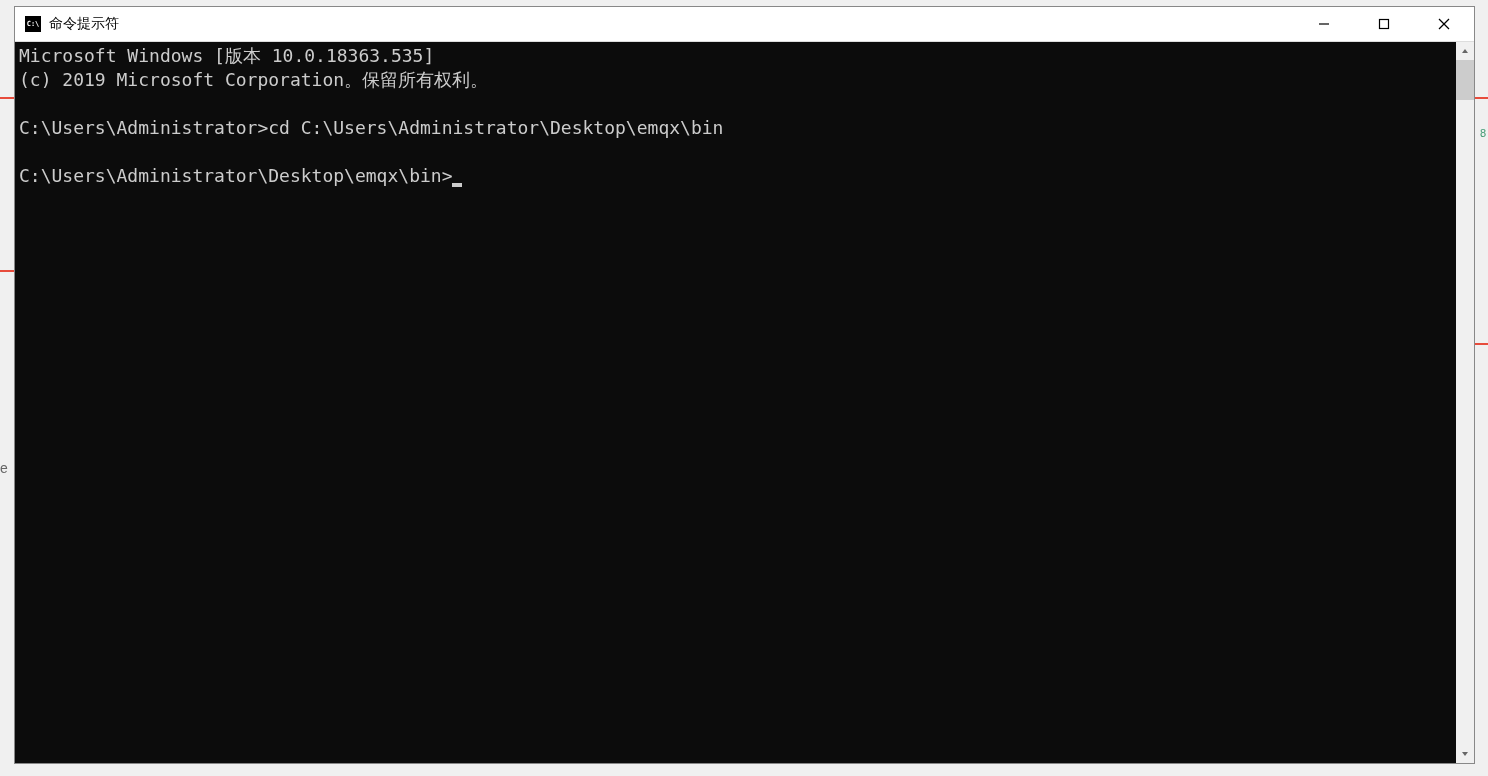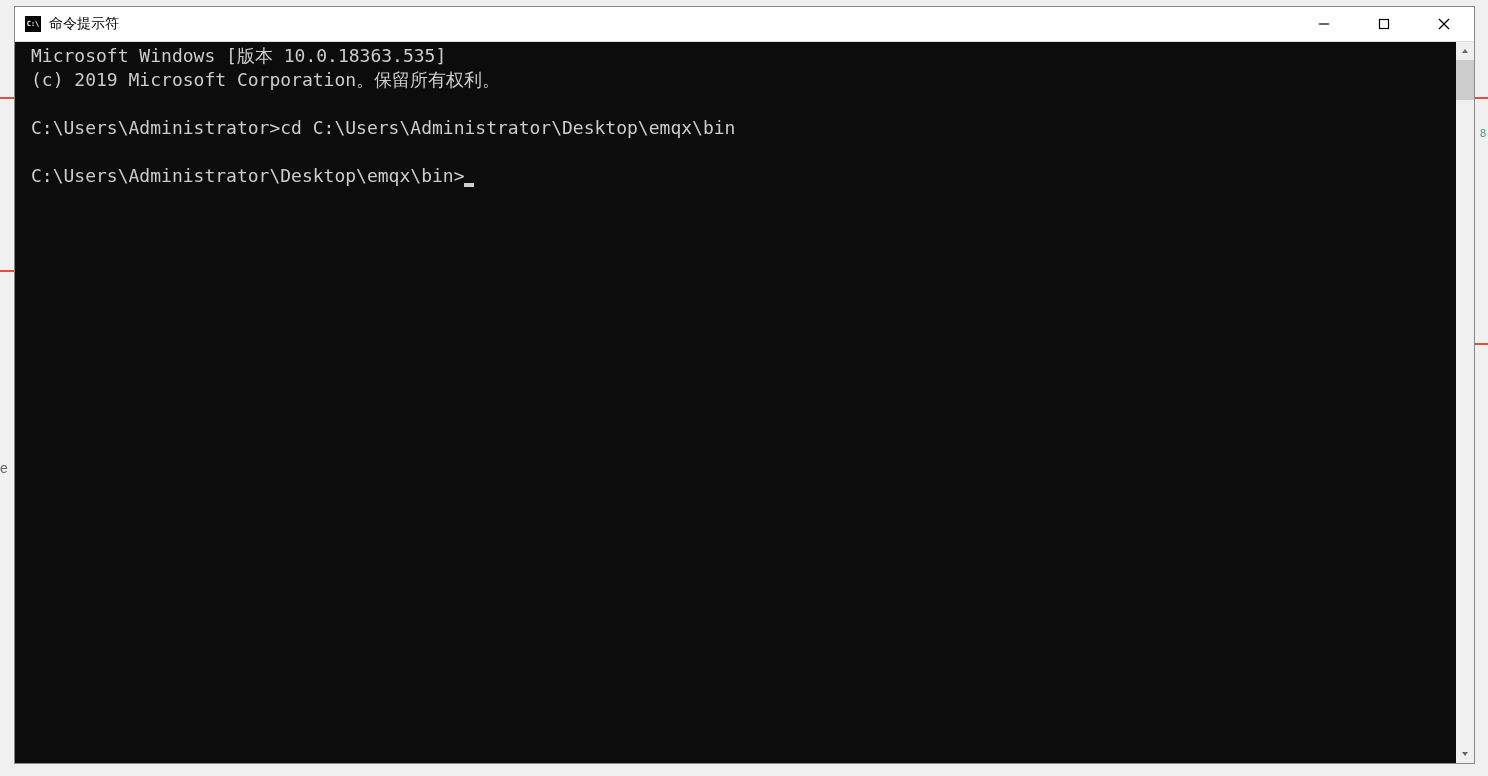--- a/index.html
+++ b/index.html
@@ -126,21 +126,21 @@
     }
     .terminal-wrapper {
       flex: 1;
       display: flex;
       background: #0c0c0c;
       position: relative;
     }
     .terminal {
       flex: 1;
       background: #0c0c0c;
-      padding: 2px 16px;
+      padding: 2px 4px;
       font-family: 'SimSun', 'NSimSun', 'Consolas', monospace;
       font-size: 18px;
       line-height: 24px;
       color: #cccccc;
       white-space: pre;
       overflow: hidden;
     }
     .scrollbar {
       width: 18px;
       background: #f0f0f0;

